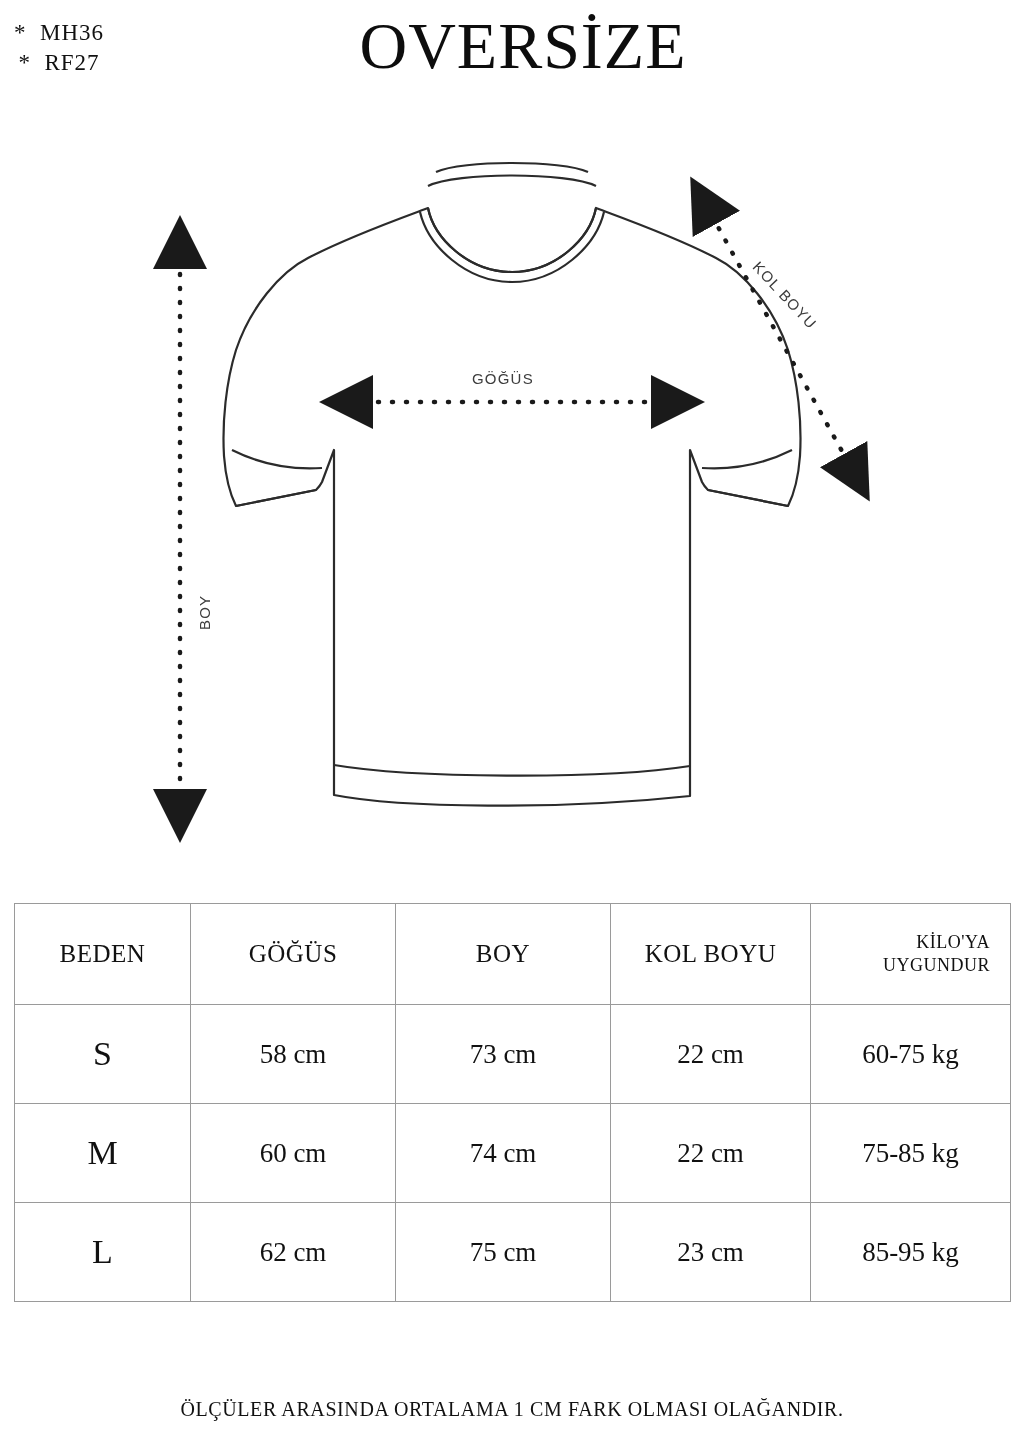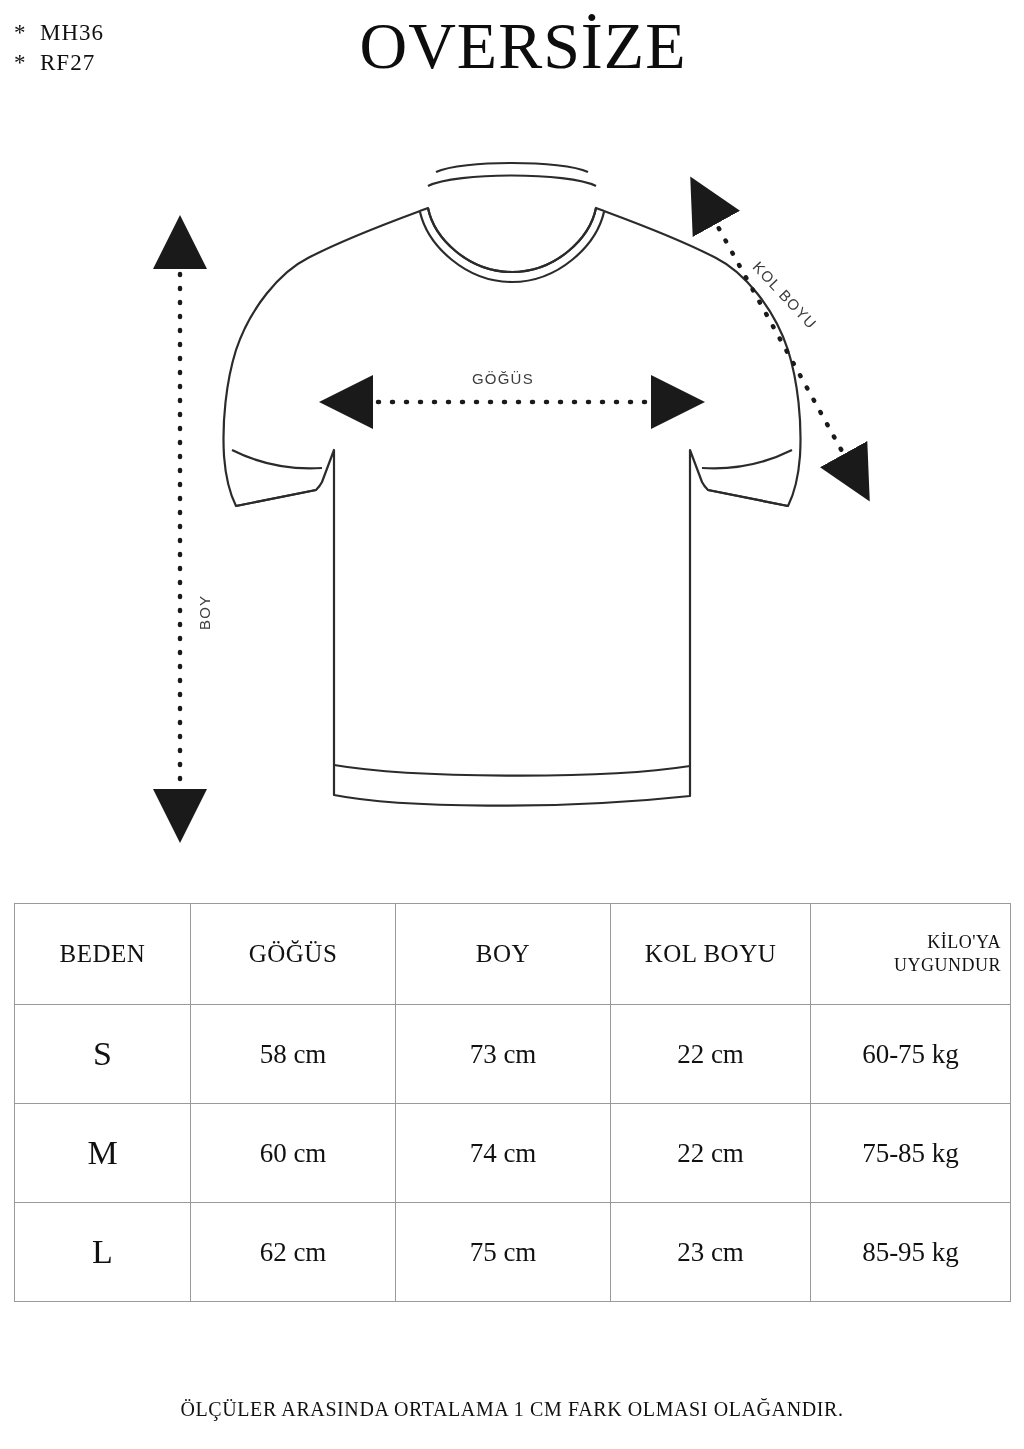--- a/index.html
+++ b/index.html
@@ -20,21 +20,21 @@
   .codes {
     position: absolute;
     left: 14px;
     top: 18px;
     font-family: "Liberation Serif", serif;
     font-size: 23px;
     letter-spacing: 1px;
     line-height: 30px;
     color: #111;
   }
-  .codes div { white-space: pre; }
+  .codes div { white-space: pre; text-align: center; }
 
   .title {
     position: absolute;
     left: 0;
     right: 0;
     top: 8px;
     text-align: center;
     font-family: "Liberation Serif", serif;
     font-size: 66px;
     letter-spacing: 1px;
@@ -86,21 +86,21 @@
     font-weight: 400;
     color: #111;
   }
   table.size-table thead th {
     height: 100px;
     font-size: 25px;
     letter-spacing: 0.5px;
     border-top-left-radius: 16px;
     border-top-right-radius: 16px;
     border-top: 1px solid #9a9a9a;
-    padding: 0 9px;
+    padding: 0 20px;
   }
   table.size-table thead th.small {
     font-size: 18px;
     line-height: 23px;
     text-align: right;
   }
   table.size-table tbody td {
     height: 96px;
     font-size: 27px;
   }

